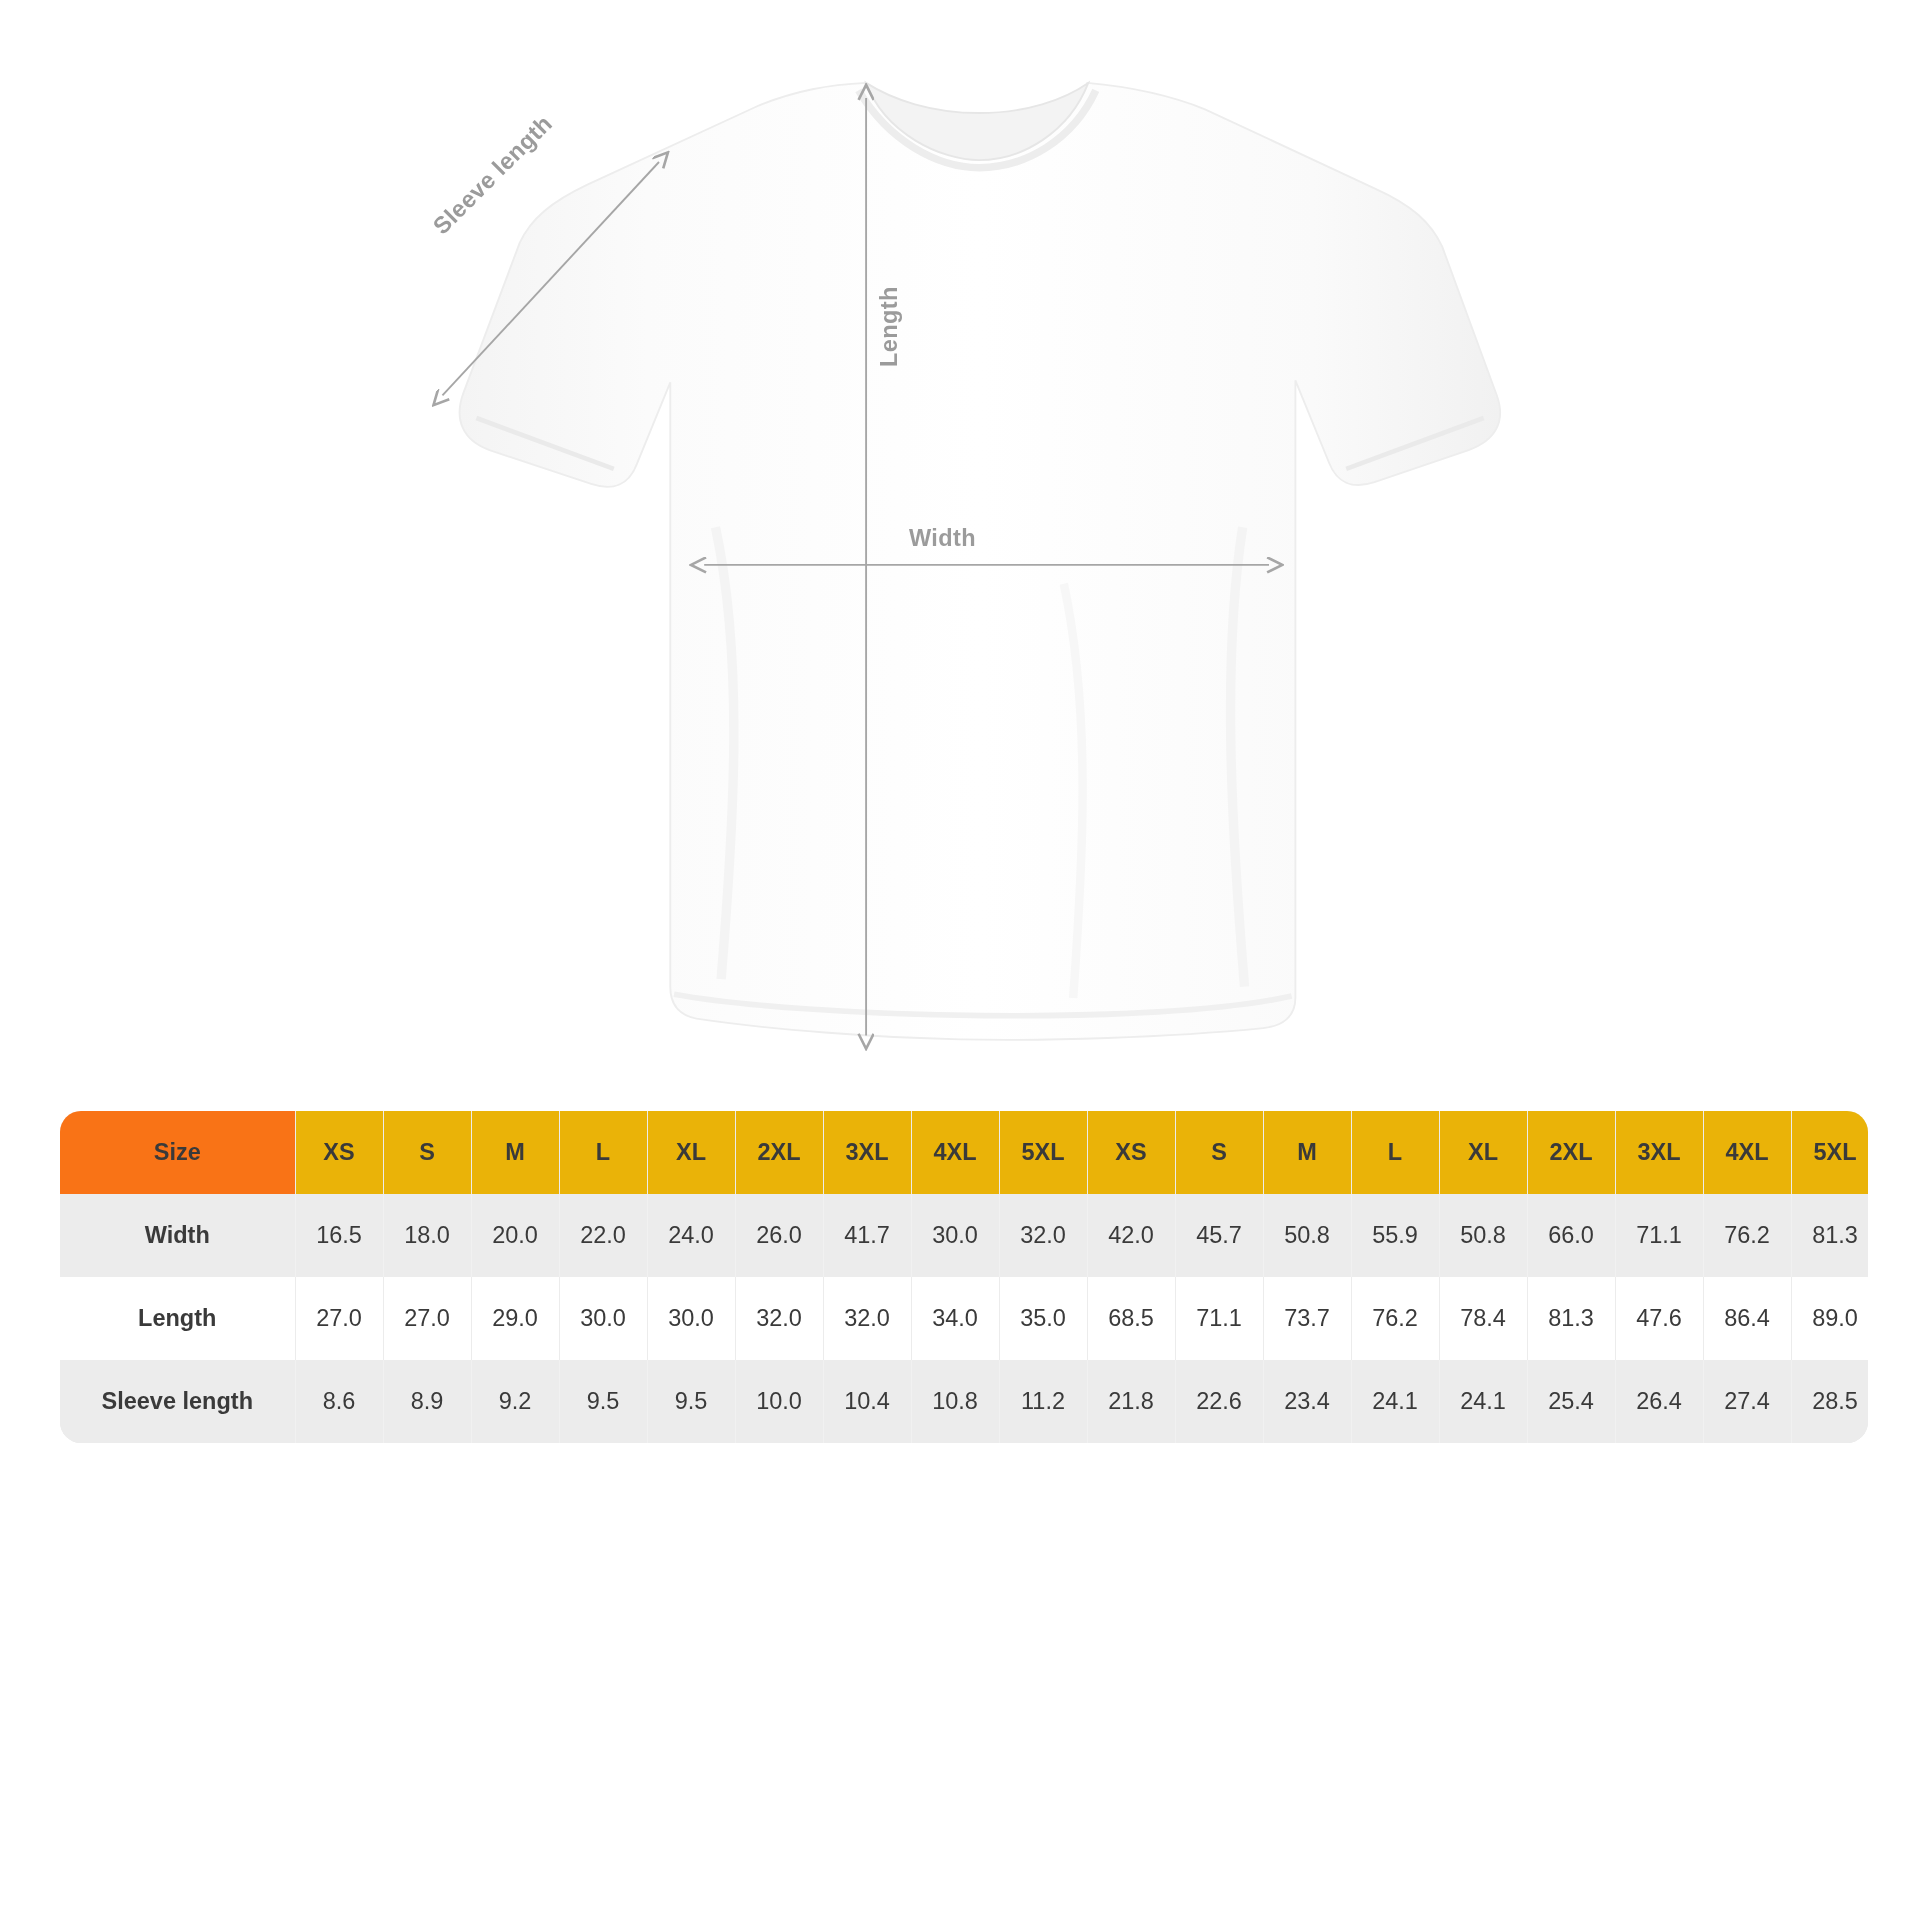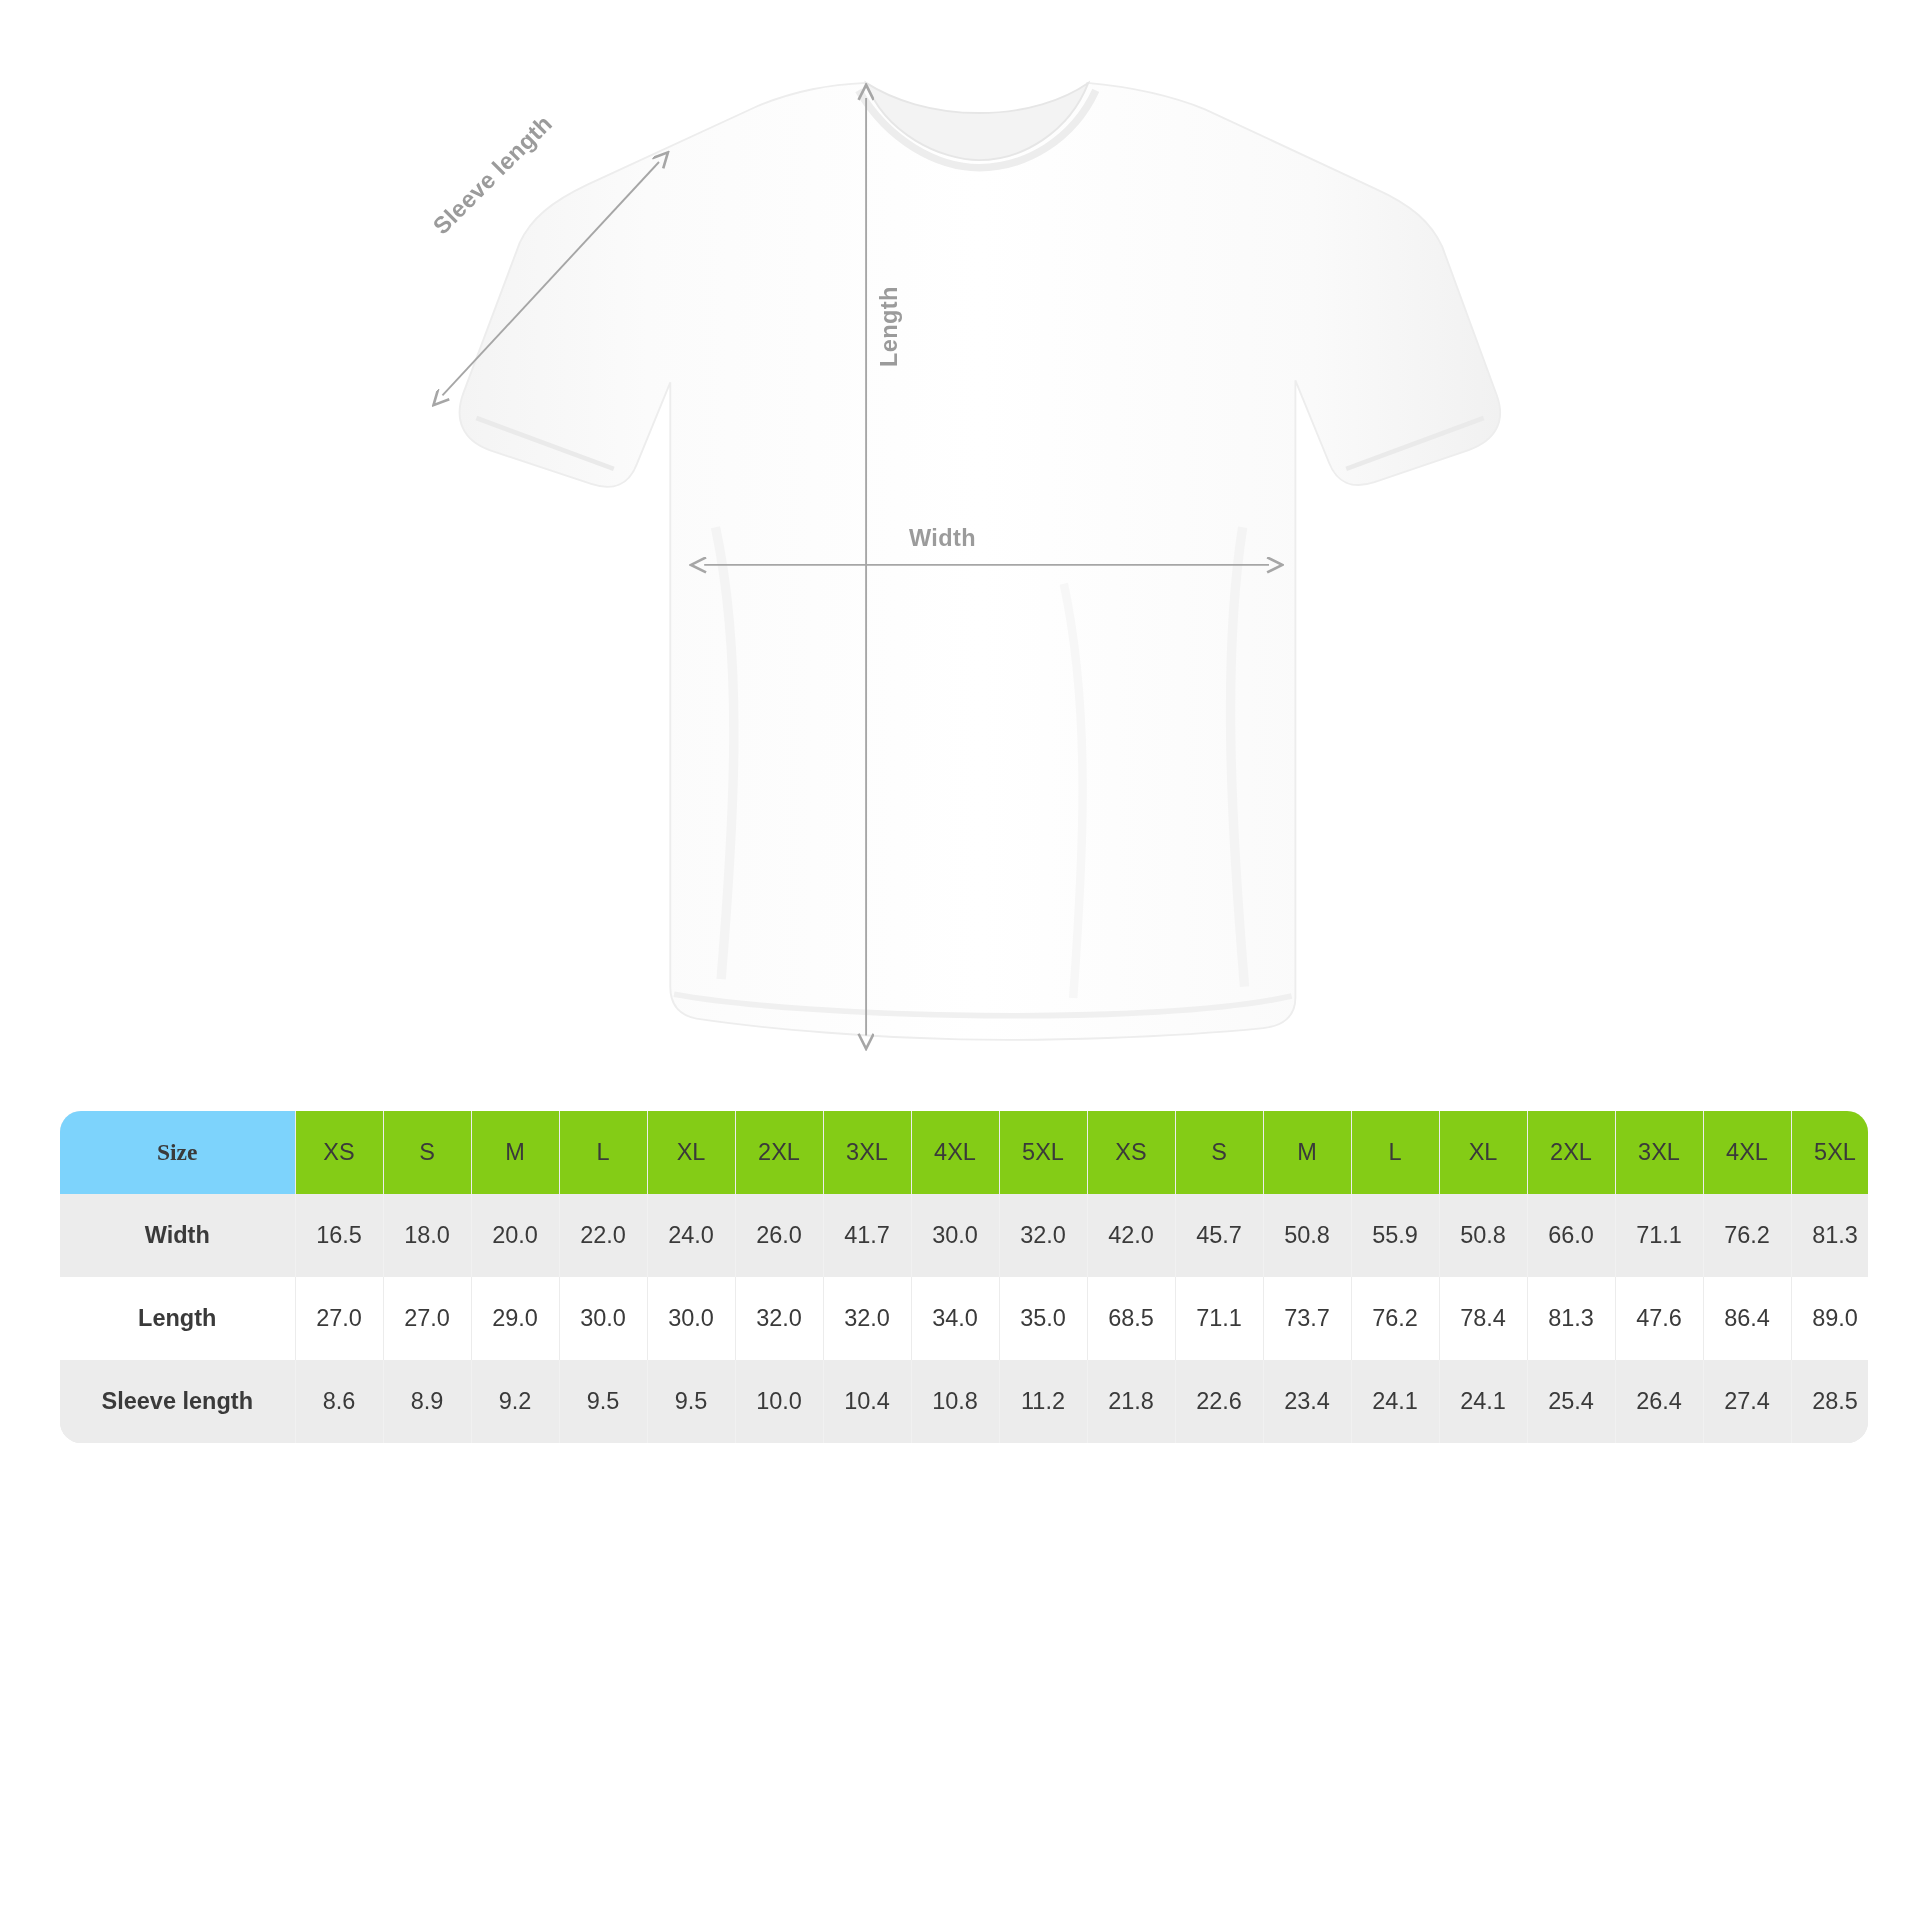--- a/index.html
+++ b/index.html
@@ -108,29 +108,28 @@
     line-height: 1.25;
   }
   .unit-sub {
     font-size: 21.7px;
     font-style: italic;
     color: #6e6e6e;
     line-height: 1.5;
   }
   
   .size-row td {
-    background: #84cc16;
+    background: #eab308;
     padding: 28px 0;
-    font-weight: normal;
+    font-weight: bold;
     color: #3a3a3a;
     font-size: 24.5px;
   }
   .size-row td.rowhead {
-    background: #7dd3fc;
-    font-family: Liberation Serif, serif;
+    background: #f97316;
   }
   
   .data-row td {
     padding: 28px 0;
     font-size: 24.5px;
   }
   .data-row.shade td { background: #ececec; }
   .data-row.plain td { background: #ffffff; }
   td.rowhead {
     font-weight: bold;

